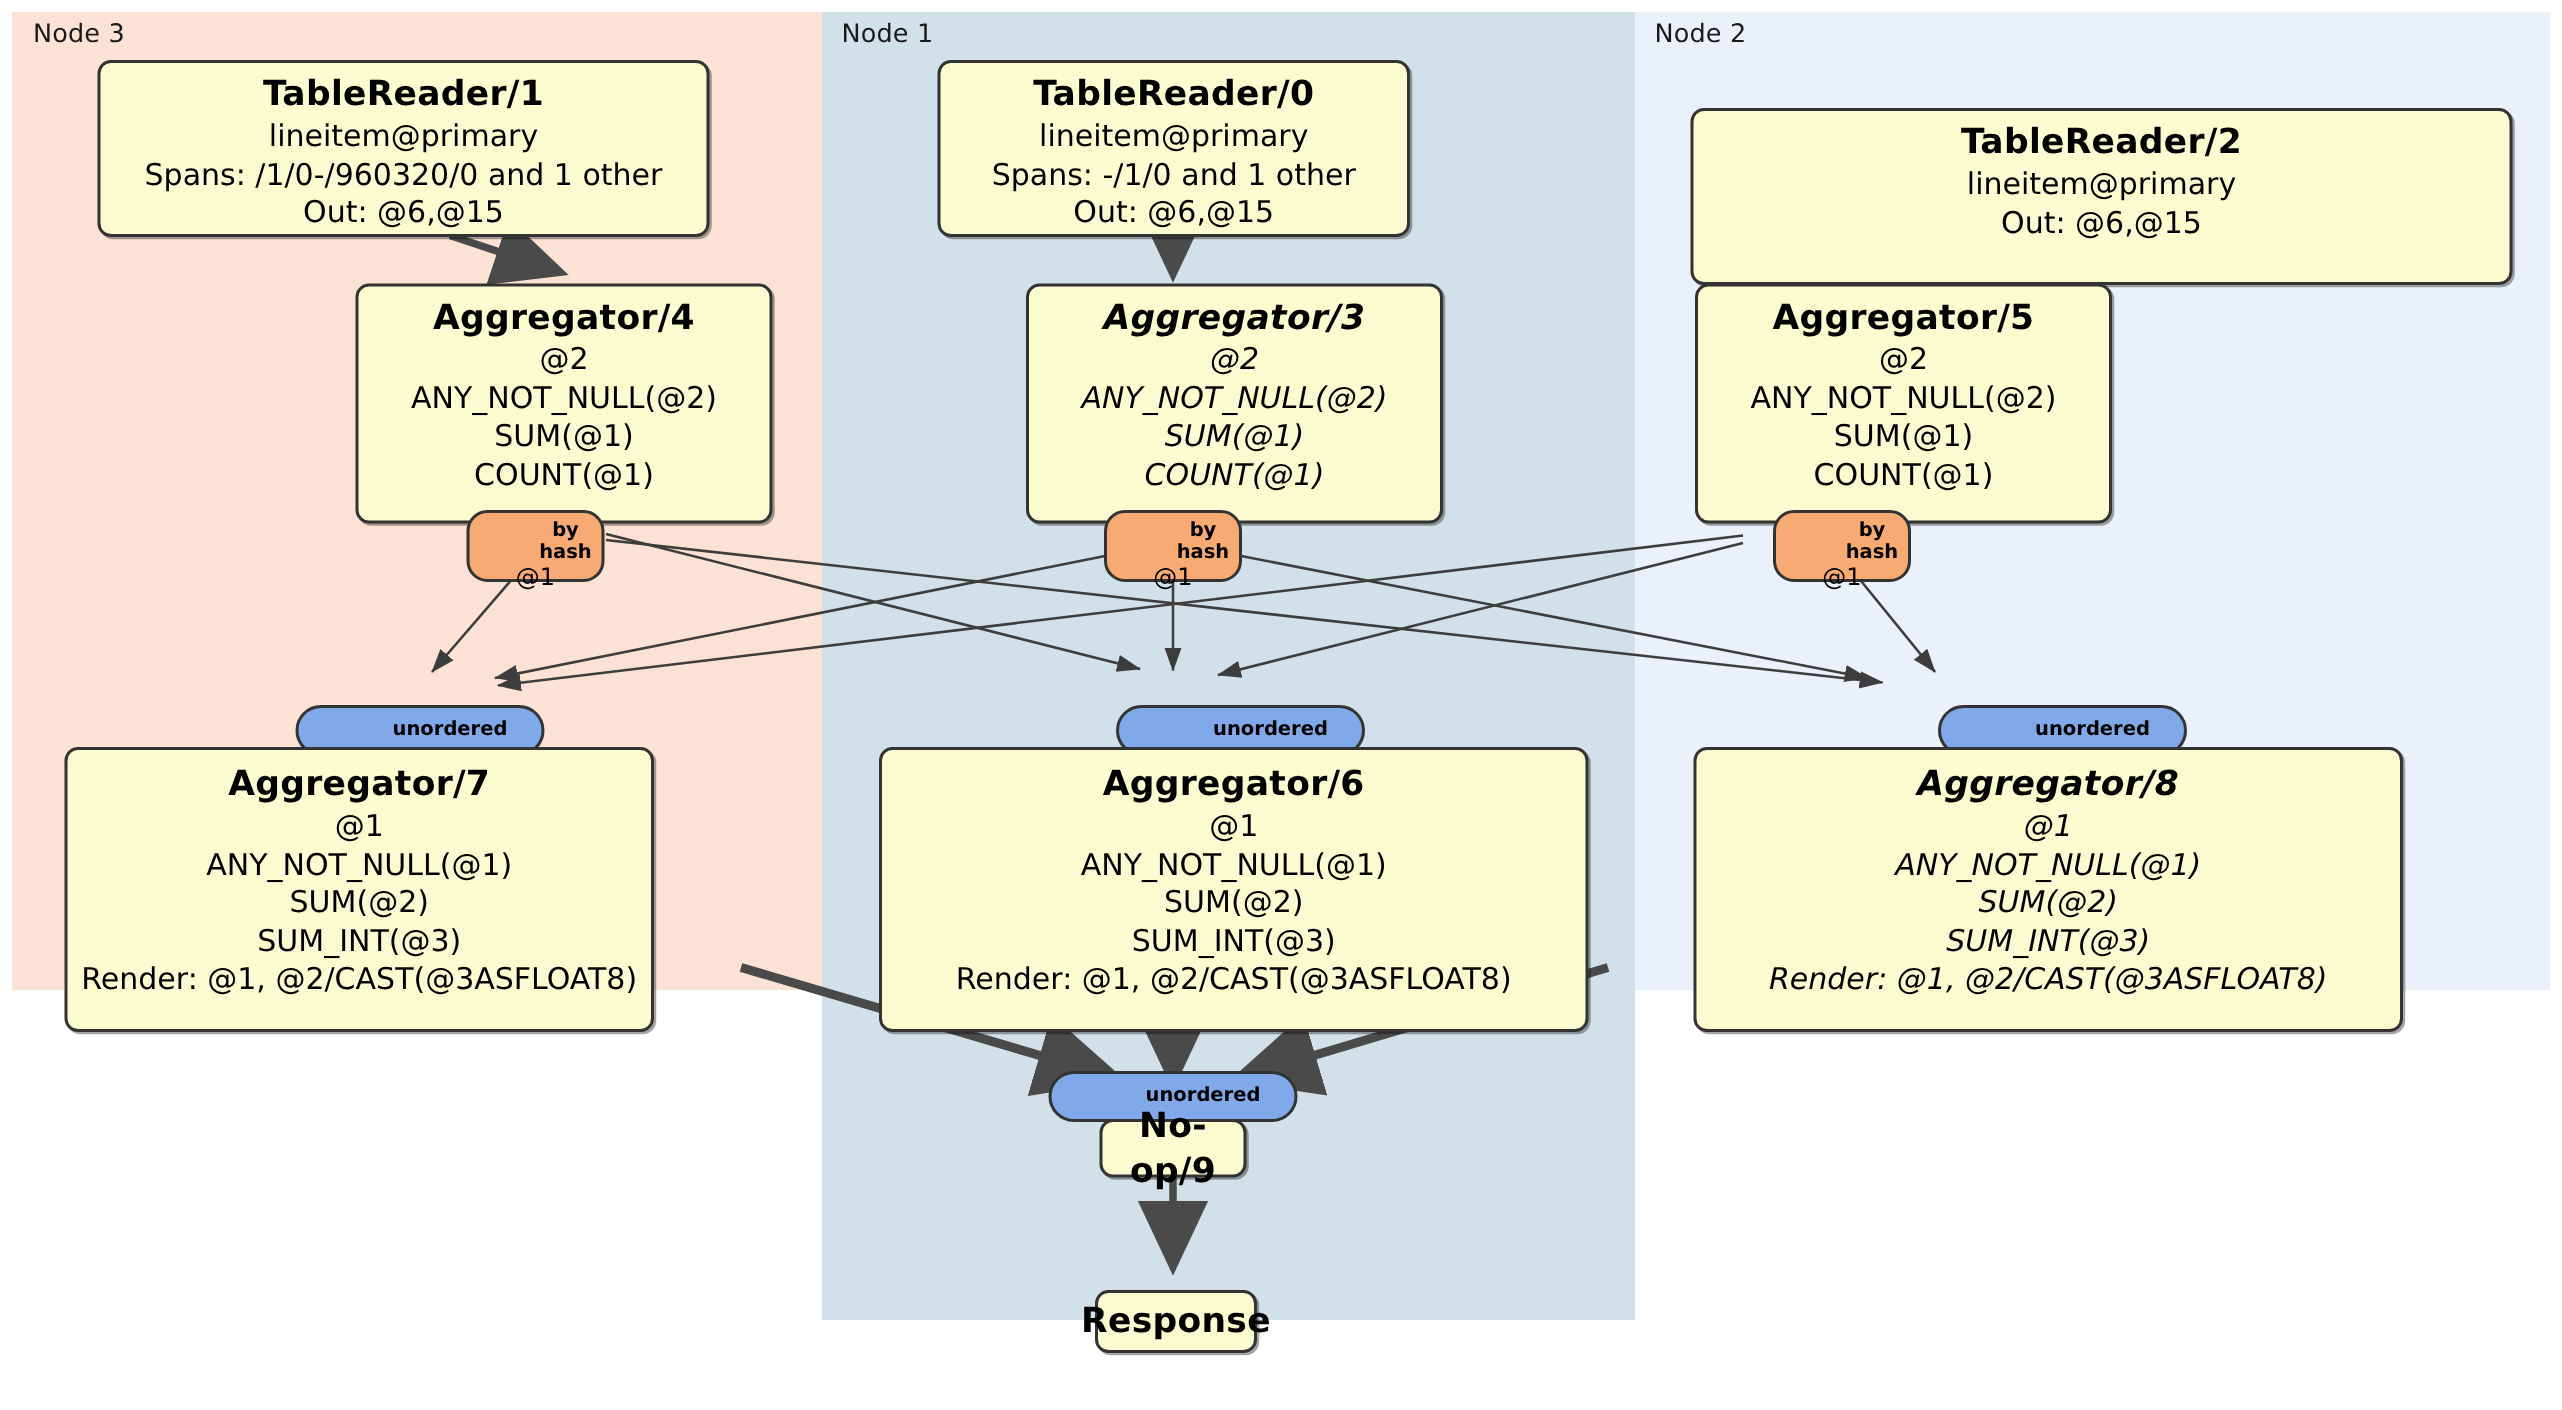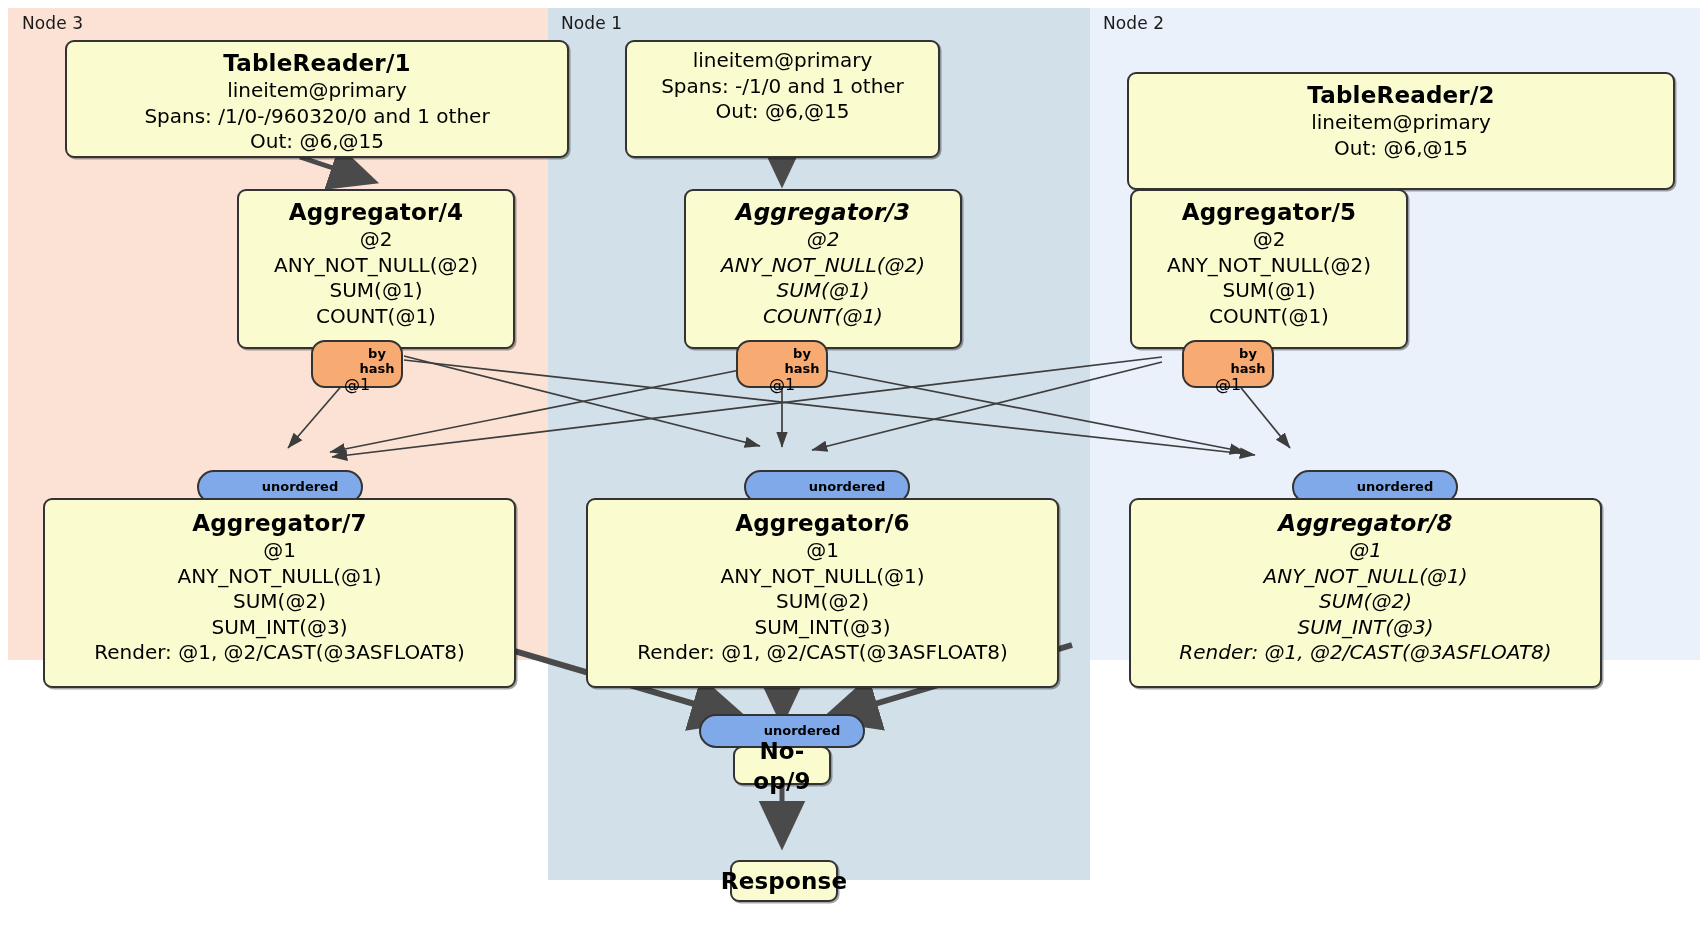--- a/index.html
+++ b/index.html
@@ -71,28 +71,29 @@
     <path d="M1162,362 L812,450" stroke="#3d3d3d" stroke-width="1.7" fill="none" marker-end="url(#ahThin)"></path>
     <path d="M1225,368 L1290,448" stroke="#3d3d3d" stroke-width="1.7" fill="none" marker-end="url(#ahThin)"></path>
 
     <path d="M494,645 L742,718" stroke="#4a4a4a" stroke-width="6" fill="none" marker-end="url(#ahT)"></path>
     <path d="M782,650 L782,718" stroke="#4a4a4a" stroke-width="6" fill="none" marker-end="url(#ahT)"></path>
     <path d="M1072,645 L828,718" stroke="#4a4a4a" stroke-width="6" fill="none" marker-end="url(#ahT)"></path>
 
     <path d="M782,766 L782,843" stroke="#4a4a4a" stroke-width="5" fill="none" marker-end="url(#ahT)"></path>
   </svg>
 
-  <div class="node" id="tr1" style="left:65px;top:40px;width:504px;height:118px;padding-top:6px;">
+  <div class="node" id="tr1" style="left:65px;top:40px;width:408px;height:118px;padding-top:6px;">
     <div class="title">TableReader/1</div>
     <div class="ln">lineitem@primary</div>
     <div class="ln">Spans: /1/0-/960320/0 and 1 other</div>
     <div class="ln">Out: @6,@15</div>
   </div>
 
   <div class="node" id="tr0" style="left:625px;top:40px;width:315px;height:118px;padding-top:6px;">
+    <div class="title">TableReader/0</div>
     <div class="ln">lineitem@primary</div>
     <div class="ln">Spans: -/1/0 and 1 other</div>
     <div class="ln">Out: @6,@15</div>
   </div>
 
   <div class="node" id="tr2" style="left:1127px;top:40px;width:548px;height:118px;padding-top:6px;margin-top:32px;">
     <div class="title">TableReader/2</div>
     <div class="ln">lineitem@primary</div>
     <div class="ln">Out: @6,@15</div>
   </div>
@@ -137,21 +138,21 @@
   <div class="badge unordered single" style="left:197px;top:470px;width:166px;height:34px;">
     <span class="b1">unordered</span>
   </div>
   <div class="badge unordered single" style="left:744px;top:470px;width:166px;height:34px;">
     <span class="b1">unordered</span>
   </div>
   <div class="badge unordered single" style="left:1292px;top:470px;width:166px;height:34px;">
     <span class="b1">unordered</span>
   </div>
 
-  <div class="node" id="agg7" style="left:43px;top:498px;width:473px;height:190px;padding-top:8px;">
+  <div class="node" id="agg7" style="left:43px;top:498px;width:393px;height:190px;padding-top:8px;">
     <div class="title">Aggregator/7</div>
     <div class="ln">@1</div>
     <div class="ln">ANY_NOT_NULL(@1)</div>
     <div class="ln">SUM(@2)</div>
     <div class="ln">SUM_INT(@3)</div>
     <div class="ln">Render: @1, @2/CAST(@3ASFLOAT8)</div>
   </div>
 
   <div class="node" id="agg6" style="left:586px;top:498px;width:473px;height:190px;padding-top:8px;">
     <div class="title">Aggregator/6</div>

